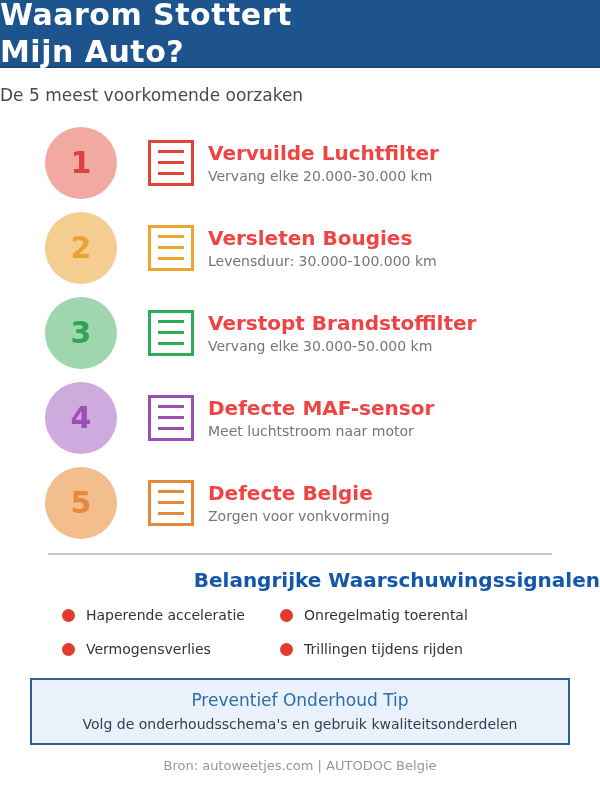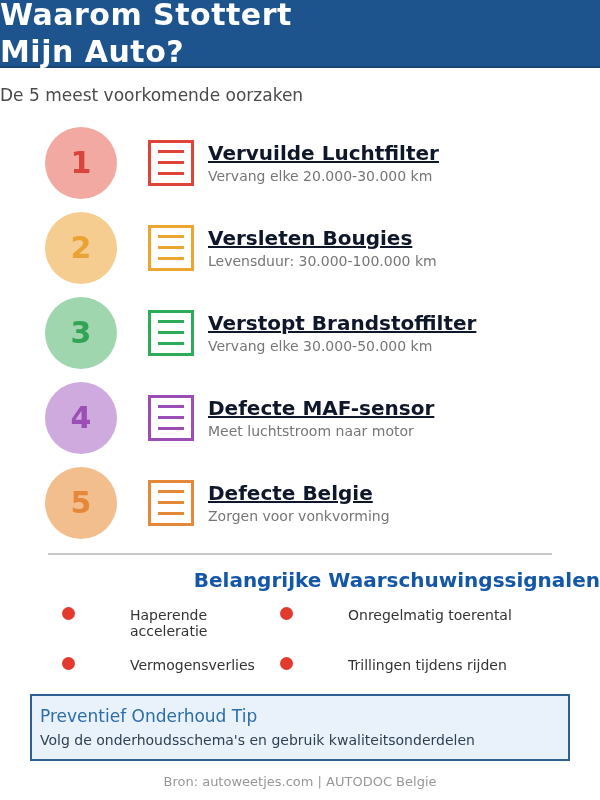--- a/index.html
+++ b/index.html
@@ -36,47 +36,47 @@
     display:flex;align-items:center;justify-content:center;
     font-size:30px;font-weight:bold;flex:0 0 auto;
   }
   .filter-icon{
     width:40px;height:40px;border:3px solid currentColor;
     margin-left:31px;flex:0 0 auto;
     display:flex;flex-direction:column;justify-content:space-evenly;align-items:center;
   }
   .filter-icon .line{width:26px;height:3px;background:currentColor;}
   .cause-text{margin-left:14px;}
-  .cause-title{font-size:20px;font-weight:bold;color:#0f172a;line-height:24px;text-decoration:underline;}
+  .cause-title{font-size:20px;font-weight:bold;color:#ef4444;line-height:24px;}
   .cause-detail{font-size:14px;color:#767676;margin-top:3px;}
   
   .divider{
     border:none;border-top:2px solid #c9c9c9;
     margin:8px 48px 0 48px;
   }
   
   .warn-heading{
     margin-top:13px;text-align:right;
     font-size:20px;font-weight:bold;color:#1457a8;
   }
   .warn-grid{
     margin:15px 0 0 62px;
     display:grid;grid-template-columns:218px auto;row-gap:18px;
   }
-  .warn-item{display:flex;align-items:flex-start;gap:44px;}
+  .warn-item{display:flex;align-items:center;}
   .warn-dot{
     width:13px;height:13px;border-radius:50%;background:#e23b2e;
     margin-right:11px;flex:0 0 auto;
   }
   .warn-label{font-size:14px;color:#333333;}
   
   .tip-box{
     margin:21px 30px 0 30px;
     border:2px solid #2e6091;background:#e9f2fb;
-    padding:9px 8px 11px 8px;box-sizing:border-box;
+    text-align:center;padding:9px 8px 11px 8px;box-sizing:border-box;
   }
   .tip-title{font-size:17px;color:#2d6da8;line-height:22px;}
   .tip-text{font-size:14px;color:#2f3f52;margin-top:5px;}
   
   .footer{
     margin-top:13px;text-align:center;
     font-size:13px;color:#979797;
   }
 </style>
 </head>

